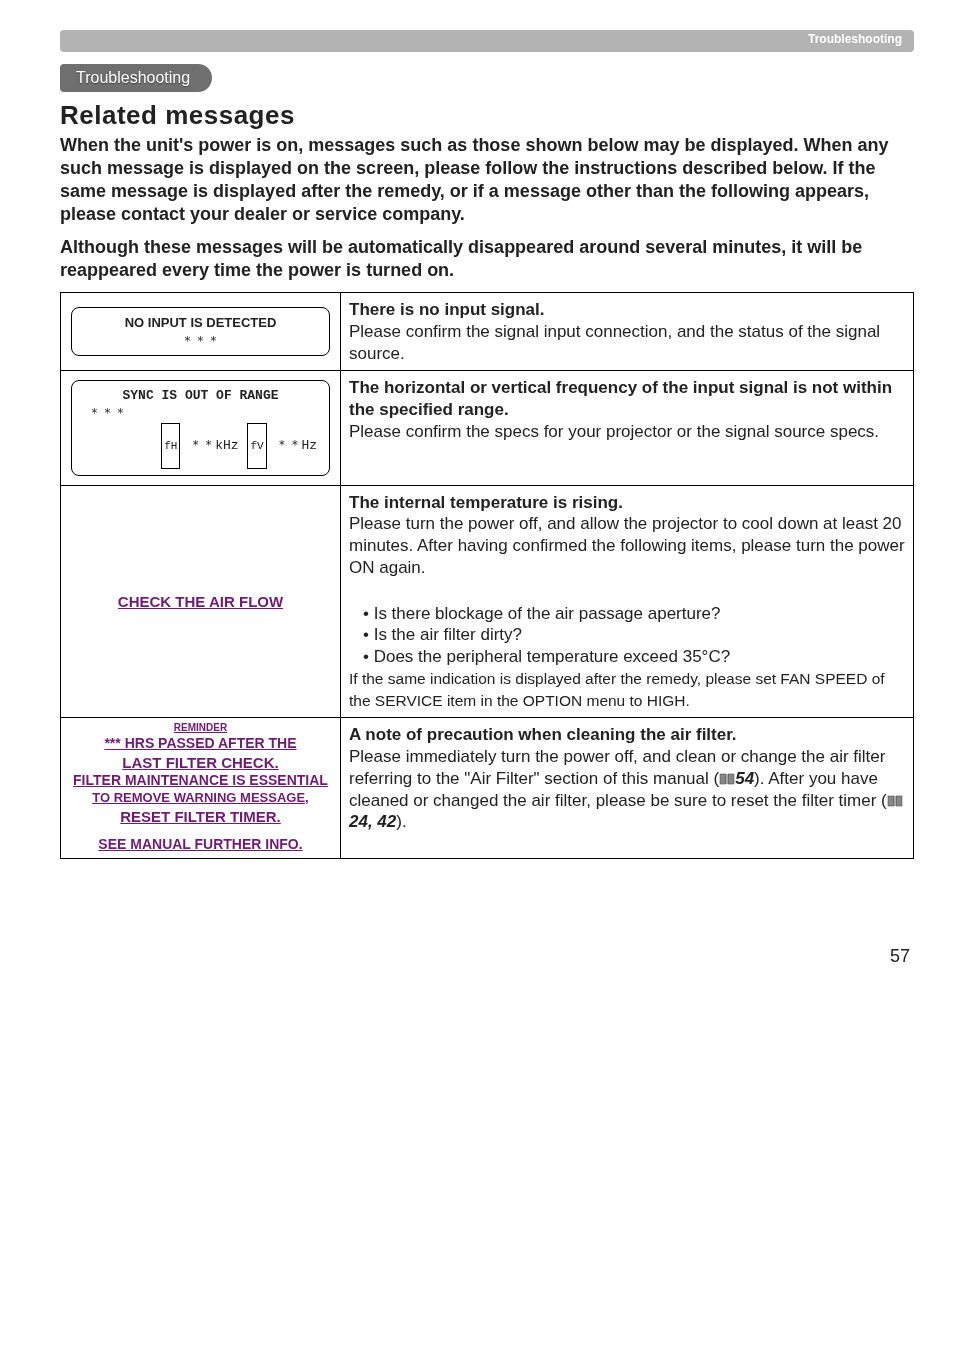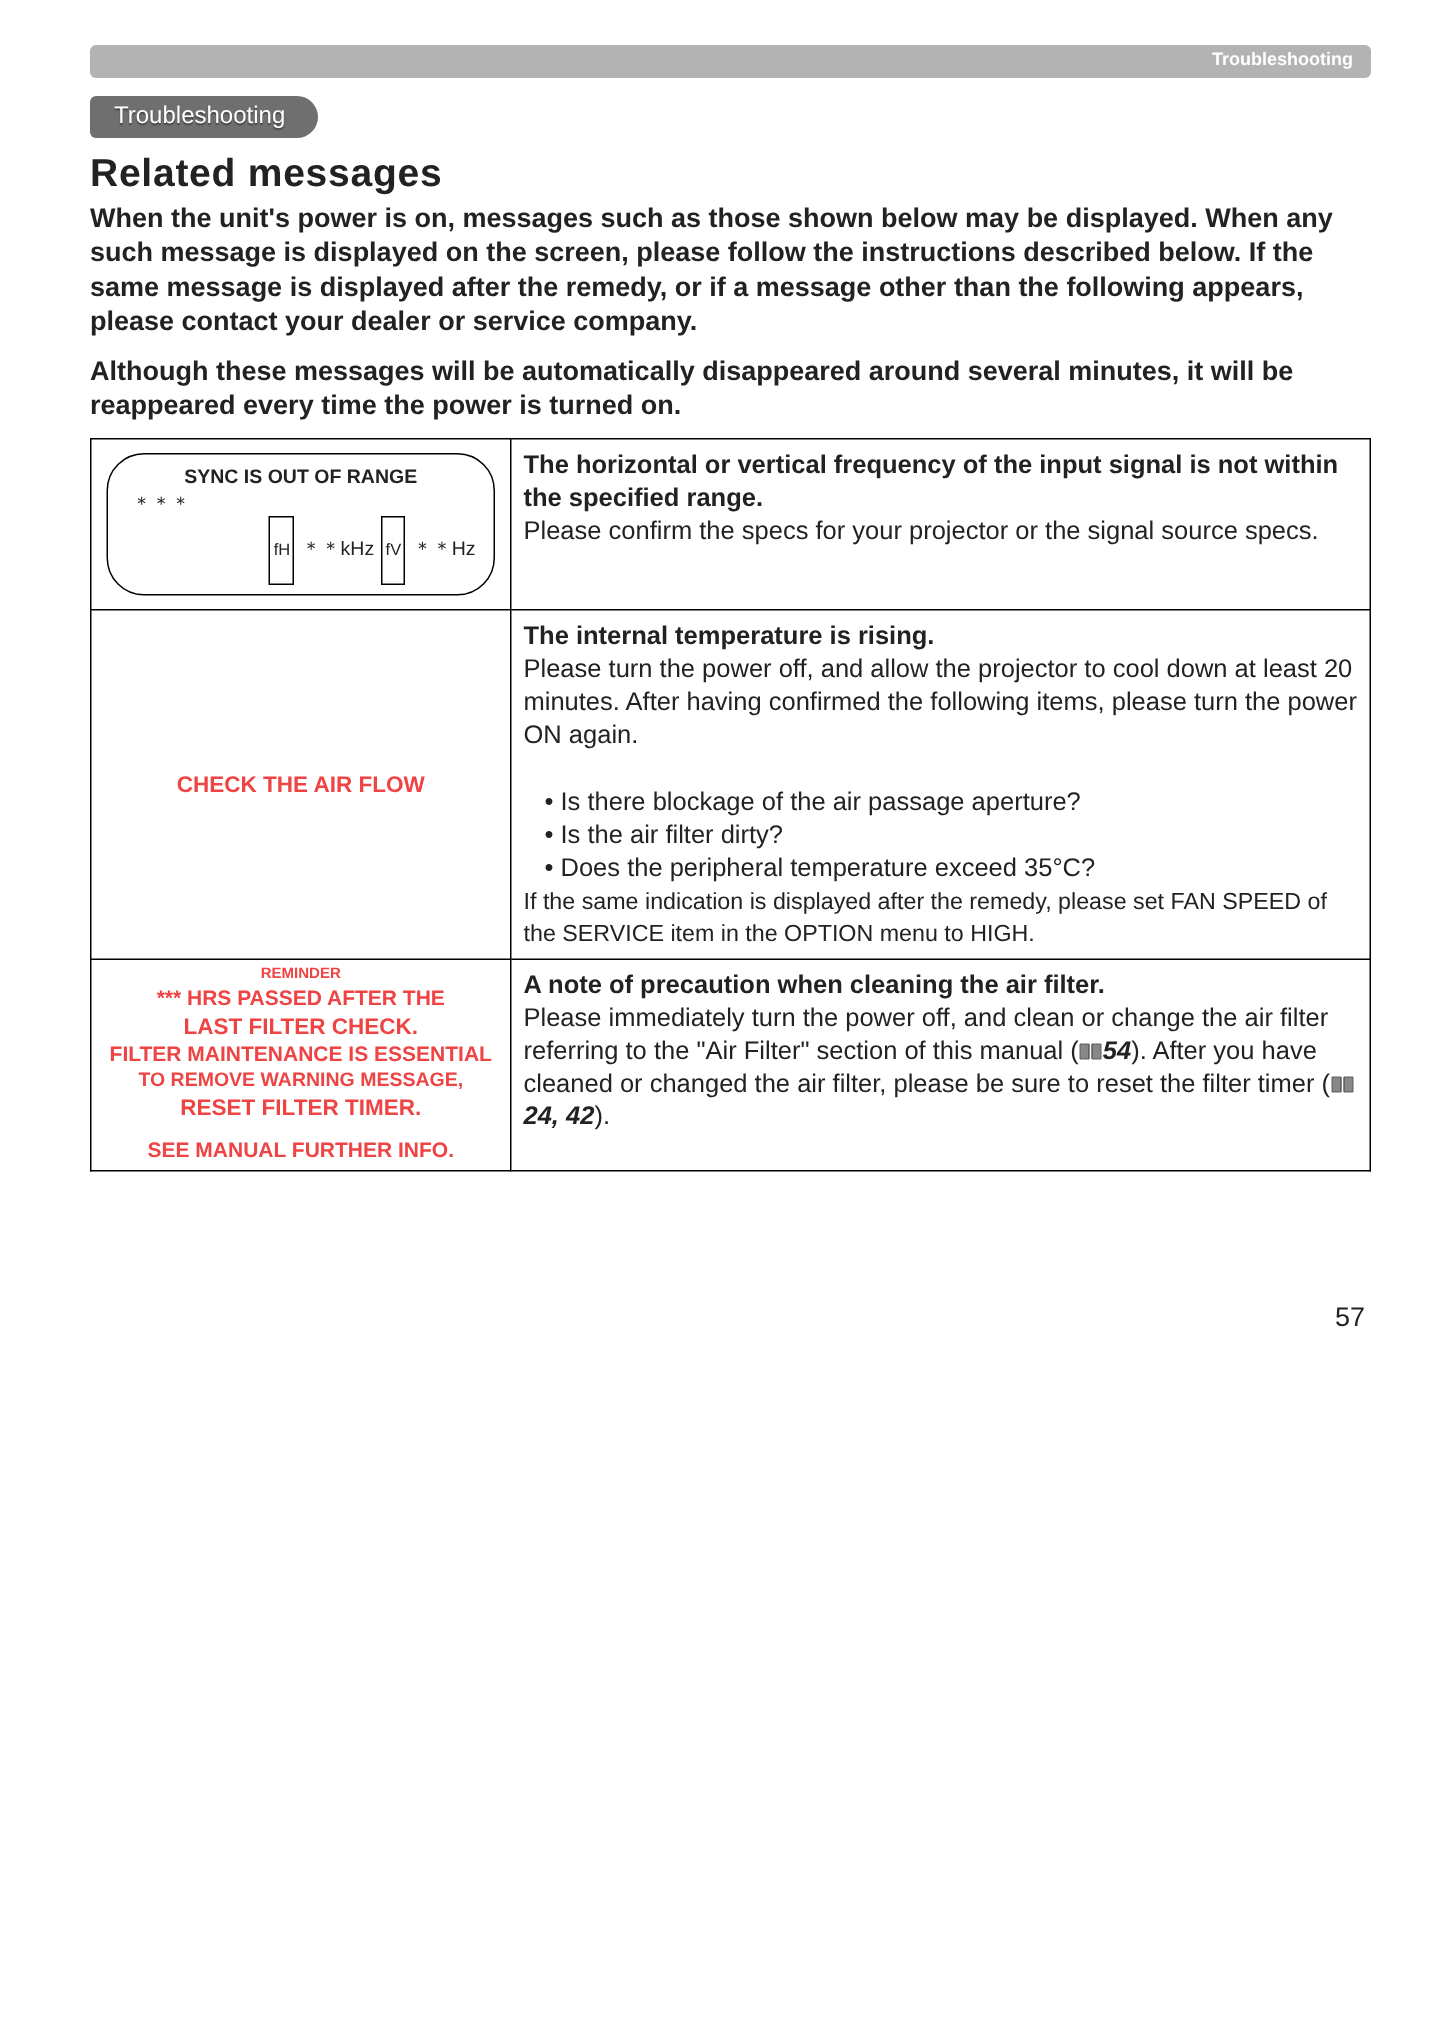--- a/index.html
+++ b/index.html
@@ -76,30 +76,30 @@
   .msg-box {
     border: 1.5px solid #000;
     border-radius: 8px;
     padding: 6px 8px;
     margin: 3px 2px;
     font-size: 13px;
     font-weight: bold;
     line-height: 1.35;
   }
   .msg-box .sub { font-weight: normal; font-size: 13px; }
-  .fh-box { font-family: Liberation Sans, sans-serif; border-radius: 25px; }
+  .fh-box { font-family: Liberation Mono, monospace; }
   .outlined {
     display:inline-block;
     border:1px solid #000;
     padding: 16px 2px;
     font-size:11px;
     line-height:1.1;
     margin: 0 1px;
   }
-  .red { color: #ef4444; font-weight: bold; }
+  .red { color: #701a75; font-weight: bold; text-decoration: underline; }
   .desc b { font-weight: bold; }
   .bullets { padding-left: 14px; margin-top: 24px; }
   .page-num {
     position: relative;
     margin-top: 87px;
     text-align: right;
     font-size: 18px;
     padding-right: 4px;
   }
   .book-icon {
@@ -122,20 +122,32 @@
 <div class="pill">Troubleshooting</div>
 
 <h1>Related messages</h1>
 
 <p class="intro">When the unit's power is on, messages such as those shown below may be displayed. When any such message is displayed on the screen, please follow the instructions described below. If the same message is displayed after the remedy, or if a message other than the following appears, please contact your dealer or service company.</p>
 <p class="intro">Although these messages will be automatically disappeared around several minutes, it will be reappeared every time the power is turned on.</p>
 
 <table>
   <tbody>
 
+  <tr>
+    <td class="msg-col">
+      <div class="msg-box">
+        <div>NO INPUT IS DETECTED</div>
+        <div class="sub">＊＊＊</div>
+      </div>
+    </td>
+    <td class="desc">
+      <b>There is no input signal.</b><br>
+      <span>Please confirm the signal input connection, and the status of the signal source.</span>
+    </td>
+  </tr>
 
   <tr>
     <td class="msg-col">
       <div class="msg-box fh-box">
         <div>SYNC IS OUT OF RANGE</div>
         <div class="sub" style="text-align:left;padding-left:8px">＊＊＊</div>
         <div class="sub" style="text-align:right;padding-right:4px">
           <span class="outlined">fH</span>
           <span>＊＊kHz</span>
           <span class="outlined">fV</span>

